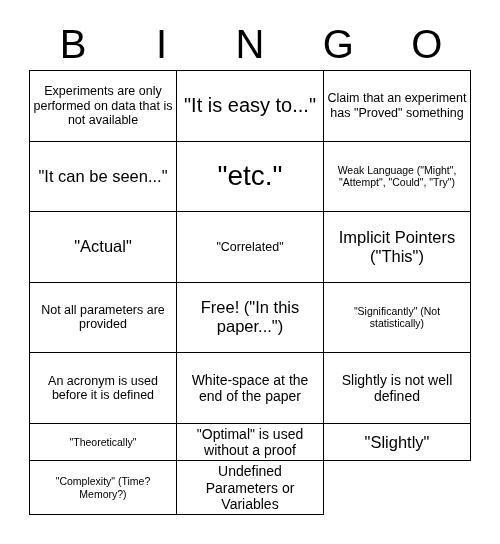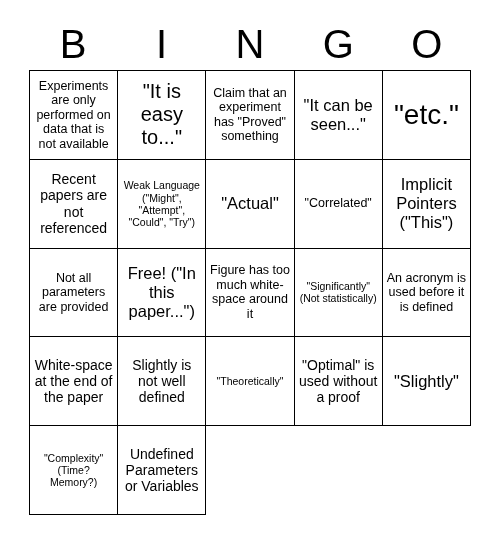--- a/index.html
+++ b/index.html
@@ -42,21 +42,21 @@
   #grid {
     position: absolute;
     left: 29px;
     top: 70px;
     width: 442px;
     height: 445px;
     box-sizing: border-box;
     border-top: 1px solid #000000;
     border-left: 1px solid #000000;
     display: grid;
-    grid-template-columns: repeat(5, 1fr);
+    grid-template-columns: repeat(3, 1fr);
     grid-template-rows: repeat(5, 1fr);
     background: #ffffff;
   }
   .cell {
     box-sizing: border-box;
     border-right: 1px solid #000000;
     border-bottom: 1px solid #000000;
     display: flex;
     align-items: center;
     justify-content: center;
@@ -104,44 +104,38 @@
     <div class="cell fs-s">
         <span class="cell-text">Claim that an experiment has "Proved" something</span>
       </div>
     <div class="cell fs-l">
         <span class="cell-text">"It can be seen..."</span>
       </div>
     <div class="cell fs-xxl">
         <span class="cell-text">"etc."</span>
       </div>
 
-    <div class="cell fs-m">
-        <span class="cell-text">Recent papers are not referenced</span>
-      </div>
     <div class="cell fs-xs">
         <span class="cell-text">Weak Language ("Might", "Attempt", "Could", "Try")</span>
       </div>
     <div class="cell fs-l">
         <span class="cell-text">"Actual"</span>
       </div>
     <div class="cell fs-s">
         <span class="cell-text">"Correlated"</span>
       </div>
 
     <div class="cell fs-l">
         <span class="cell-text">Implicit Pointers ("This")</span>
       </div>
     <div class="cell fs-s">
         <span class="cell-text">Not all parameters are provided</span>
       </div>
     <div class="cell fs-l">
         <span class="cell-text">Free! ("In this paper...")</span>
-      </div>
-    <div class="cell fs-s">
-        <span class="cell-text">Figure has too much white-space around it</span>
       </div>
 
     <div class="cell fs-xs">
         <span class="cell-text">"Significantly" (Not statistically)</span>
       </div>
     <div class="cell fs-s">
         <span class="cell-text">An acronym is used before it is defined</span>
       </div>
     <div class="cell fs-m">
         <span class="cell-text">White-space at the end of the paper</span>

